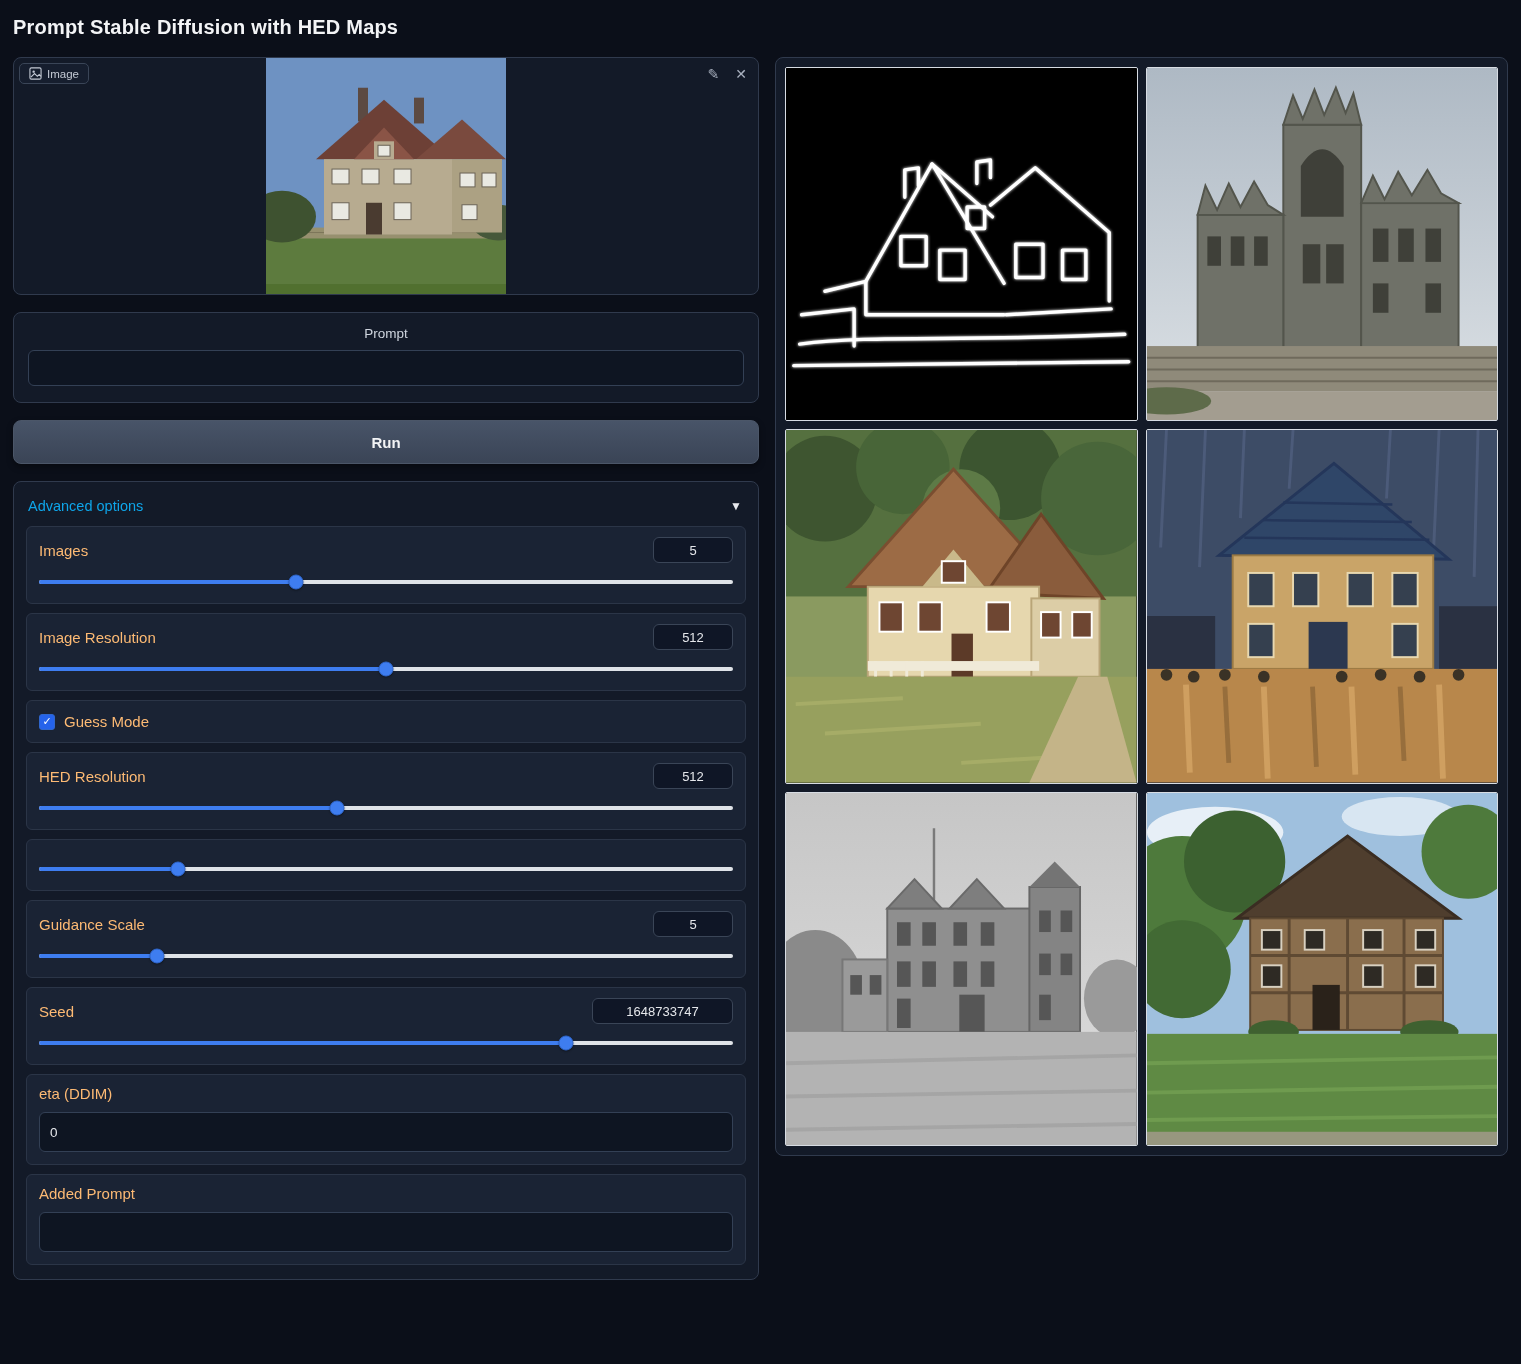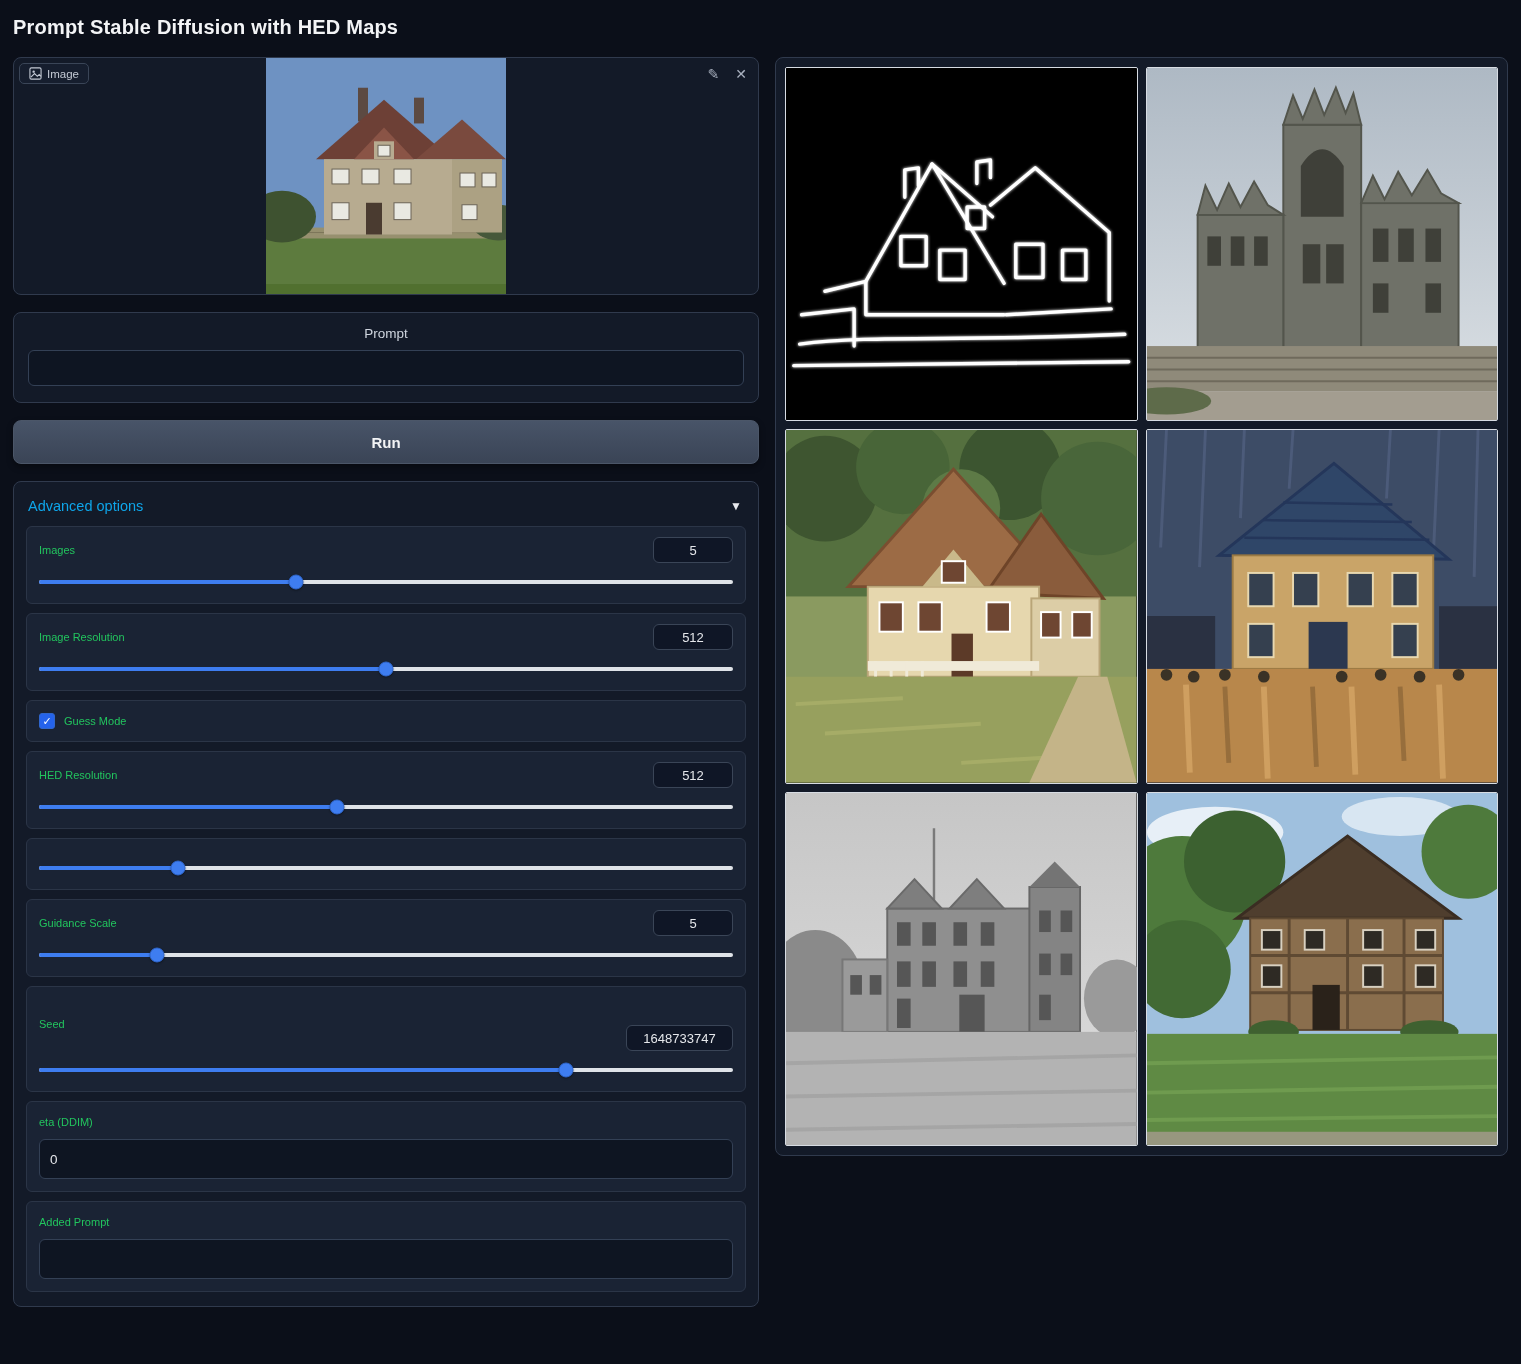--- a/index.html
+++ b/index.html
@@ -27,23 +27,23 @@
   .run-btn { width:100%; height:44px; border-radius:8px; border:1px solid #4b5668; background:linear-gradient(180deg,#485468 0%,#3a4456 100%); color:#f3f4f6; font-weight:700; font-size:15px; cursor:pointer; font-family:"Liberation Sans",sans-serif; box-shadow:0 3px 6px rgba(0,0,0,.35); }
 
   
   .advanced { padding:12px 12px 14px 12px; }
   .acc-header { display:flex; justify-content:space-between; align-items:center; padding:4px 4px 12px 2px; cursor:pointer; }
   .acc-header .acc-label { font-size:14.5px; color:#0ea5e9; }
   .acc-arrow { font-size:12px; color:#e8eaee; }
   .ctrl { background:#1a2334; border:1px solid #2b3547; border-radius:6px; padding:10px 12px 12px 12px; margin-bottom:9px; }
   .ctrl:last-child { margin-bottom:0; }
   .ctrl-top { display:flex; justify-content:space-between; align-items:center; }
-  .ctrl-label { font-size:11px; color:#22c55e; }
+  .ctrl-label { font-size:15px; color:#fdba74; }
   .num-input { width:80px; height:26px; background:#0f1626; border:1px solid #3a4557; border-radius:6px; color:#e5e7eb; font-size:13px; text-align:center; font-family:"Liberation Sans",sans-serif; }
-  .num-input.wide { width:107px;margin-top:28px; }
+  .num-input.wide { width:141px; }
 
   .slider { position:relative; height:18px; margin-top:10px; cursor:pointer; }
   .slider .track { position:absolute; top:7px; left:0; right:0; height:4px; background:#dfe3e8; border-radius:3px; }
   .slider .fill  { position:absolute; top:7px; left:0; height:4px; width:var(--pct,50%); background:#3e7df0; border-radius:3px; }
   .slider .thumb { position:absolute; top:9px; left:var(--pct,50%); width:15px; height:15px; border-radius:50%; background:#3e7df0; border:1px solid #2f66cc; transform:translate(-50%,-50%); box-shadow:0 1px 2px rgba(0,0,0,.4); }
 
   .checkbox-row { display:flex; align-items:center; gap:9px; padding:12px; }
   .checkbox { width:16px; height:16px; background:#2563eb; border:1px solid #2f66cc; border-radius:3px; display:flex; align-items:center; justify-content:center; color:#fff; font-size:11px; cursor:pointer; flex:none; }
 
   .block-input { margin-top:9px; }

